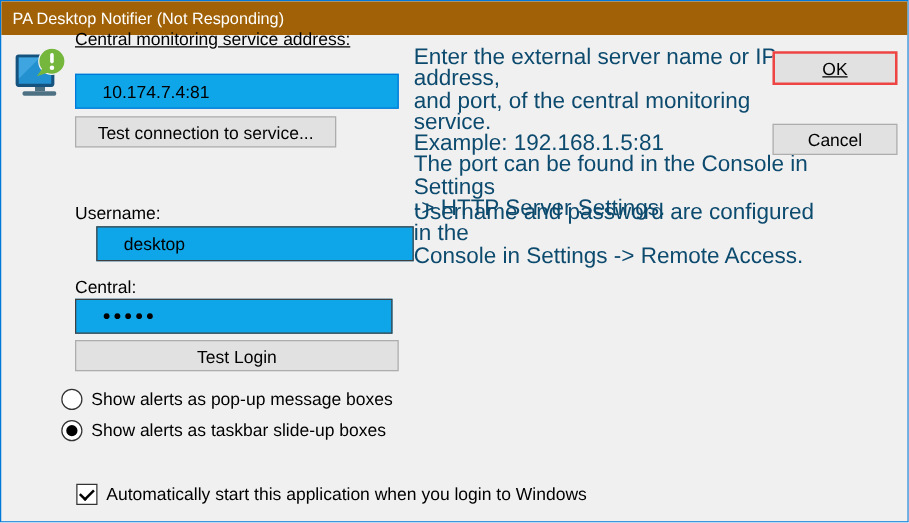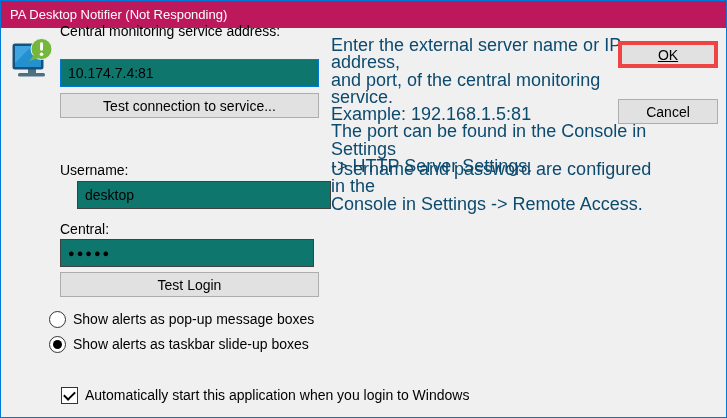--- a/index.html
+++ b/index.html
@@ -5,43 +5,43 @@
   html,body { margin:0; padding:0; }
   body { font-family:"Liberation Sans", sans-serif; background:#ffffff; }
 
   .window {
     position:relative; width:727px; height:418px;
     background:#f0f0f0; border:1px solid #0078d7; box-sizing:border-box;
     overflow:hidden;
   }
   .titlebar {
     position:absolute; top:0; left:0; right:0; height:27px;
-    background:#be185d; color:#ffffff;
+    background:#a16207; color:#ffffff;
     font-size:13px; line-height:27px; padding-left:9px;
     -webkit-user-select:none; user-select:none;
   }
   .app-icon { position:absolute; left:10px; top:37px; width:42px; height:47px; }
 
   .lbl { position:absolute; font-size:14px; color:#000; white-space:nowrap; }
 
   .txt {
-    position:absolute; box-sizing:border-box; background:#0f766e;
+    position:absolute; box-sizing:border-box; background:#0ea5e9;
     border:1px solid #404040; font-family:"Liberation Sans",sans-serif;
-    font-size:14px; color:#000; padding:0 7px; outline:none;
+    font-size:14px; color:#000; padding:0 21px; outline:none;
   }
   .txt.focused { border:1px solid #0078d7; }
   .txt.password { font-size:11px; letter-spacing:2px; font-weight:bold; }
 
   .btn {
     position:absolute; box-sizing:border-box;
     background:#e1e1e1; border:1px solid #adadad;
     font-family:"Liberation Sans",sans-serif; font-size:14px; color:#000;
     text-align:center; padding:0; cursor:default;
   }
-  .btn.default { border:4px solid #ef4444;text-decoration:underline; }
+  .btn.default { border:2px solid #ef4444;text-decoration:underline; }
 
   .help {
     position:absolute; font-size:18px; line-height:17.3px; color:#0c4a6e;
     white-space:pre-line; width:330px;
   }
 
   .opt-row { position:absolute; display:flex; align-items:flex-start; height:18px; }
   .opt-row .opt-label { font-size:14px; color:#000; white-space:nowrap; }
 
   .radio {
@@ -76,25 +76,25 @@
     <rect x="7" y="35" width="27" height="3.5" rx="1.5" fill="#4d7183"></rect>
     <rect x="1.5" y="5.5" width="31" height="26" rx="2.5" fill="#16527e"></rect>
     <rect x="4" y="8" width="26" height="21" fill="#2391d0"></rect>
     <polygon points="4,8 21,8 4,25" fill="#4fb1e8" opacity="0.65"></polygon>
     <circle cx="30.5" cy="11" r="10.5" fill="#74b73c" stroke="#f0f0f0" stroke-width="1"></circle>
     <path d="M 23 16.5 L 18.5 23 L 27.5 20 Z" fill="#74b73c"></path>
     <rect x="29.1" y="4.3" width="2.9" height="8.4" rx="1.45" fill="#ffffff"></rect>
     <circle cx="30.55" cy="16.2" r="1.8" fill="#ffffff"></circle>
   </svg>
 
-  <span class="lbl" style="left:59px; top:22px;">Central monitoring service address:</span>
+  <span class="lbl" style="left:59px; top:22px;text-decoration:underline;">Central monitoring service address:</span>
 
   <input class="txt focused" style="left: 59px; top: 58px; width: 259px; height: 28px;" value="10.174.7.4:81">
 
-  <button class="btn" style="left:59px; top:92px; width:259px; height:25px;">Test connection to service...</button>
+  <button class="btn" style="left:59px; top:92px; width:209px; height:25px;">Test connection to service...</button>
 
   <div class="help" style="left:330px; top:36px;">Enter the external server name or IP address,
 and port, of the central monitoring service.
 Example: 192.168.1.5:81
 The port can be found in the Console in Settings
 -&gt; HTTP Server Settings.</div>
 
   <span class="lbl" style="left:59px; top:161px;">Username:</span>
 
   <input class="txt" style="left: 76px; top: 180px; width: 254px; height: 28px;" value="desktop">

